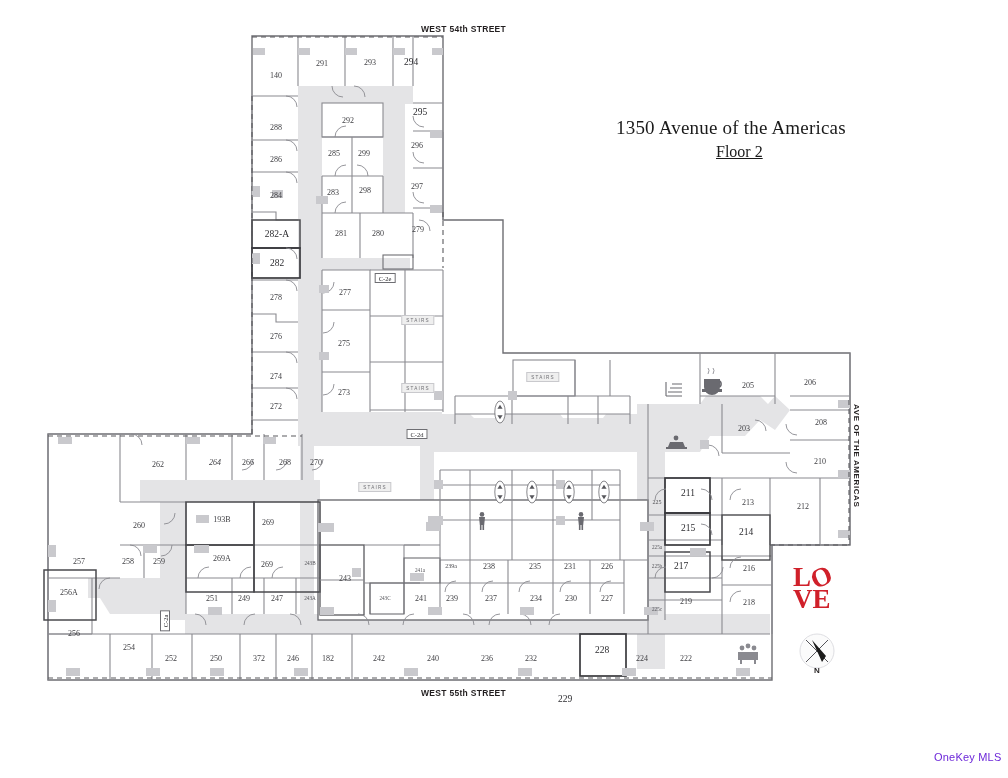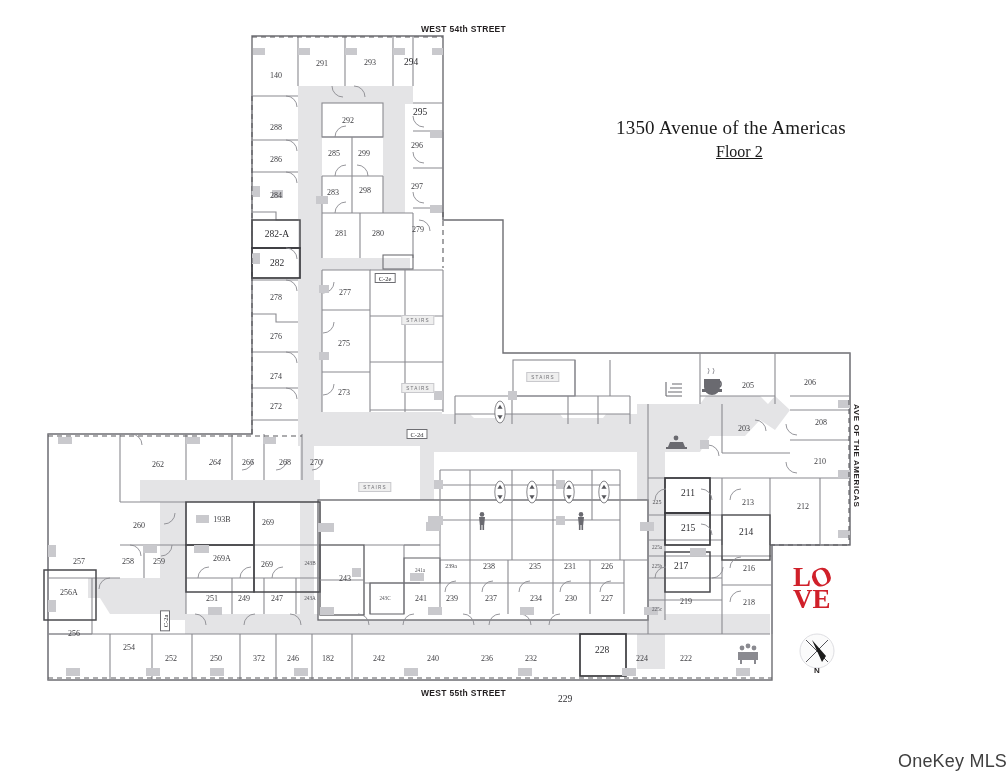--- a/index.html
+++ b/index.html
@@ -46,21 +46,21 @@
   #love .row{display:flex;}
   #love span{font-size:27px;display:block;}
   #love .o{transform:rotate(-22deg);}
 
   
   #compass{position:absolute;left:795px;top:630px;width:44px;height:50px;}
   #compass .n{position:absolute;left:0;top:36px;width:44px;text-align:center;
               font-size:8px;font-weight:bold;color:#231f20;}
 
   
-  #wm{position:absolute;left:898px;top:751px;font-size:18px;color:#404040;
+  #wm{position:absolute;left:934px;top:751px;font-size:11px;color:#6d28d9;
       letter-spacing:.2px;}
 </style>
 </head>
 <body>
 
 <svg id="plan" viewBox="0 0 1008 778">
   <defs>
     <g id="elev">
       <ellipse cx="0" cy="0" rx="5.2" ry="11" fill="#ffffff" stroke="#55555a" stroke-width=".7"></ellipse>
       <path d="M-2.6,-3.2 L0,-7.2 L2.6,-3.2 Z" fill="#55555a"></path>

